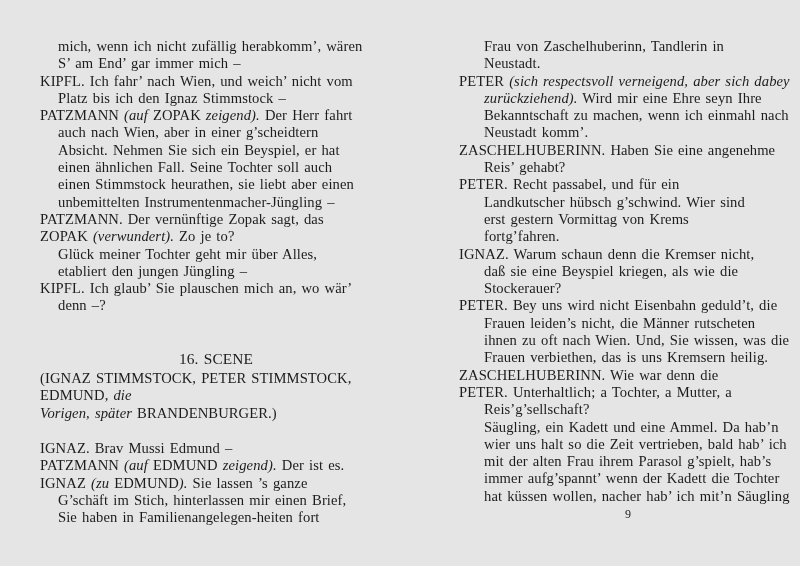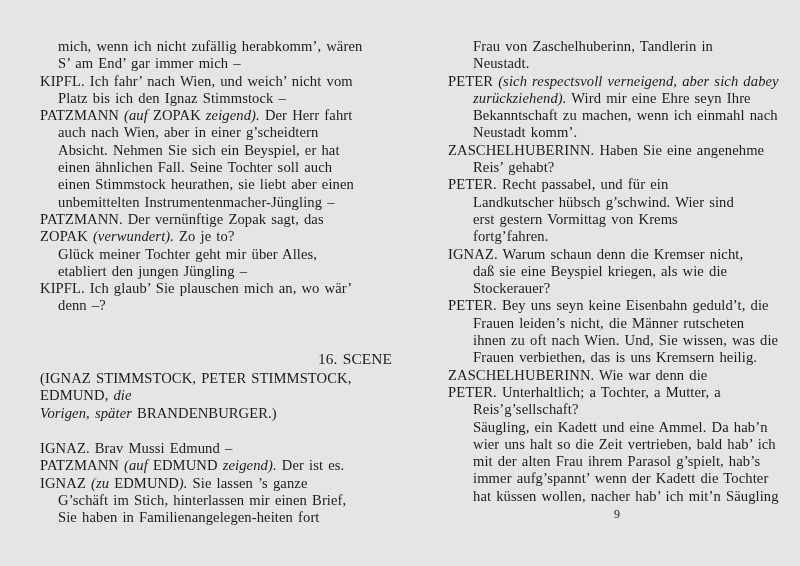--- a/index.html
+++ b/index.html
@@ -13,25 +13,25 @@
   }
   .page{
     position:absolute;
     top:38px;
     font-size:14.6px;
     line-height:17.3px;
     letter-spacing:0.1px;
     word-spacing:0.09em;
   }
   .page-left{left:40px;width:352px;--ind:18px;}
-  .page-right{left:448px;width:338px;--ind:25px;}
+  .page-right{left:459px;width:338px;--ind:25px;}
   .ln{white-space:nowrap;}
   .cont{padding-left:var(--ind);}
   .heading{
-    text-align:right;
+    text-align:center;
     margin-top:35px;
     font-size:15.4px;
     white-space:nowrap;
   }
   .heading + .stage{margin-top:3px;}
   .stage + .speaker{margin-top:18px;}
   .it{font-style:italic;}
   .pagenum{
     text-align:center;
     font-size:12px;
@@ -84,21 +84,21 @@
         <div class="ln cont">Neustadt komm’.</div>
         <div class="ln speaker">ZASCHELHUBERINN. Haben Sie eine angenehme</div>
         <div class="ln cont">Reis’ gehabt?</div>
         <div class="ln speaker">PETER. Recht passabel, und für ein</div>
         <div class="ln cont">Landkutscher hübsch g’schwind. Wier sind</div>
         <div class="ln cont">erst gestern Vormittag von Krems</div>
         <div class="ln cont">fortg’fahren.</div>
         <div class="ln speaker">IGNAZ. Warum schaun denn die Kremser nicht,</div>
         <div class="ln cont">daß sie eine Beyspiel kriegen, als wie die</div>
         <div class="ln cont">Stockerauer?</div>
-        <div class="ln speaker">PETER. Bey uns seyn keine Eisenbahn geduld’t, die</div>
+        <div class="ln speaker">PETER. Bey uns wird nicht Eisenbahn geduld’t, die</div>
         <div class="ln cont">Frauen leiden’s nicht, die Männer rutscheten</div>
         <div class="ln cont">ihnen zu oft nach Wien. Und, Sie wissen, was die</div>
         <div class="ln cont">Frauen verbiethen, das is uns Kremsern heilig.</div>
         <div class="ln speaker">ZASCHELHUBERINN. Wie war denn die</div>
         <div class="ln speaker">PETER. Unterhaltlich; a Tochter, a Mutter, a</div>
         <div class="ln cont">Reis’g’sellschaft?</div>
         <div class="ln cont">Säugling, ein Kadett und eine Ammel. Da hab’n</div>
         <div class="ln cont">wier uns halt so die Zeit vertrieben, bald hab’ ich</div>
         <div class="ln cont">mit der alten Frau ihrem Parasol g’spielt, hab’s</div>
         <div class="ln cont">immer aufg’spannt’ wenn der Kadett die Tochter</div>

